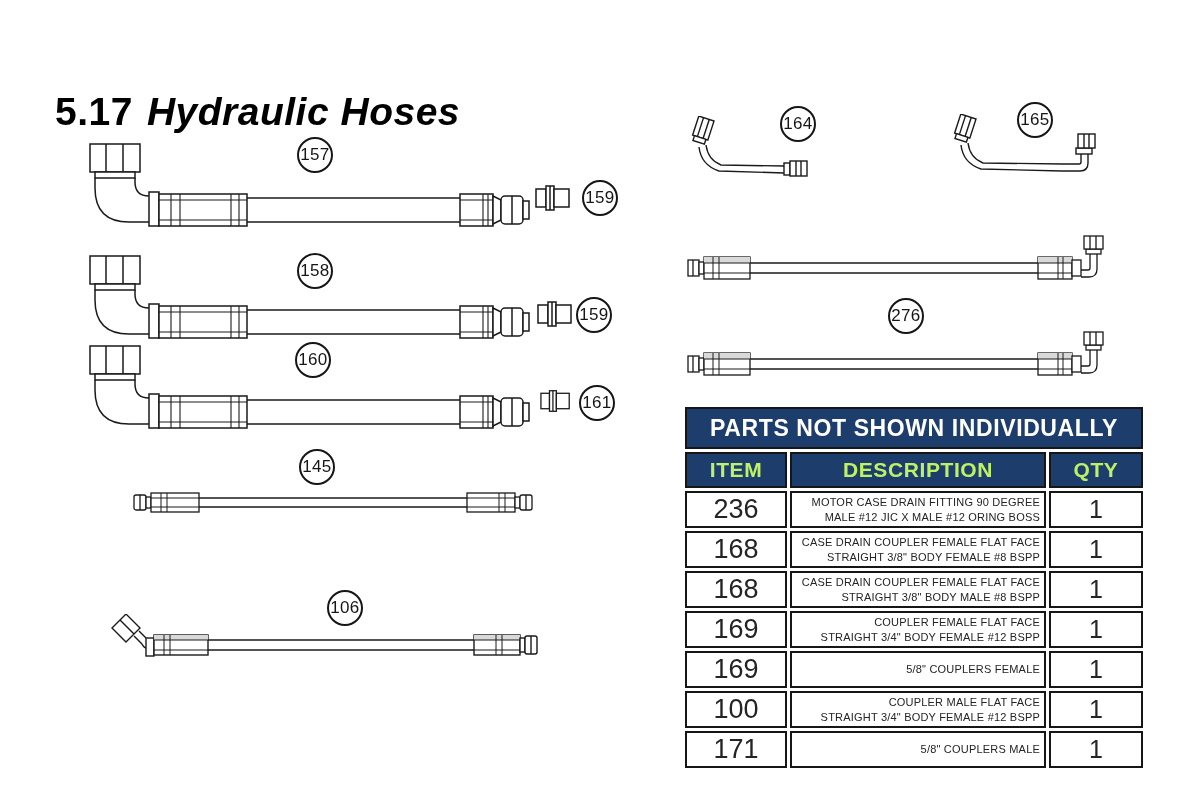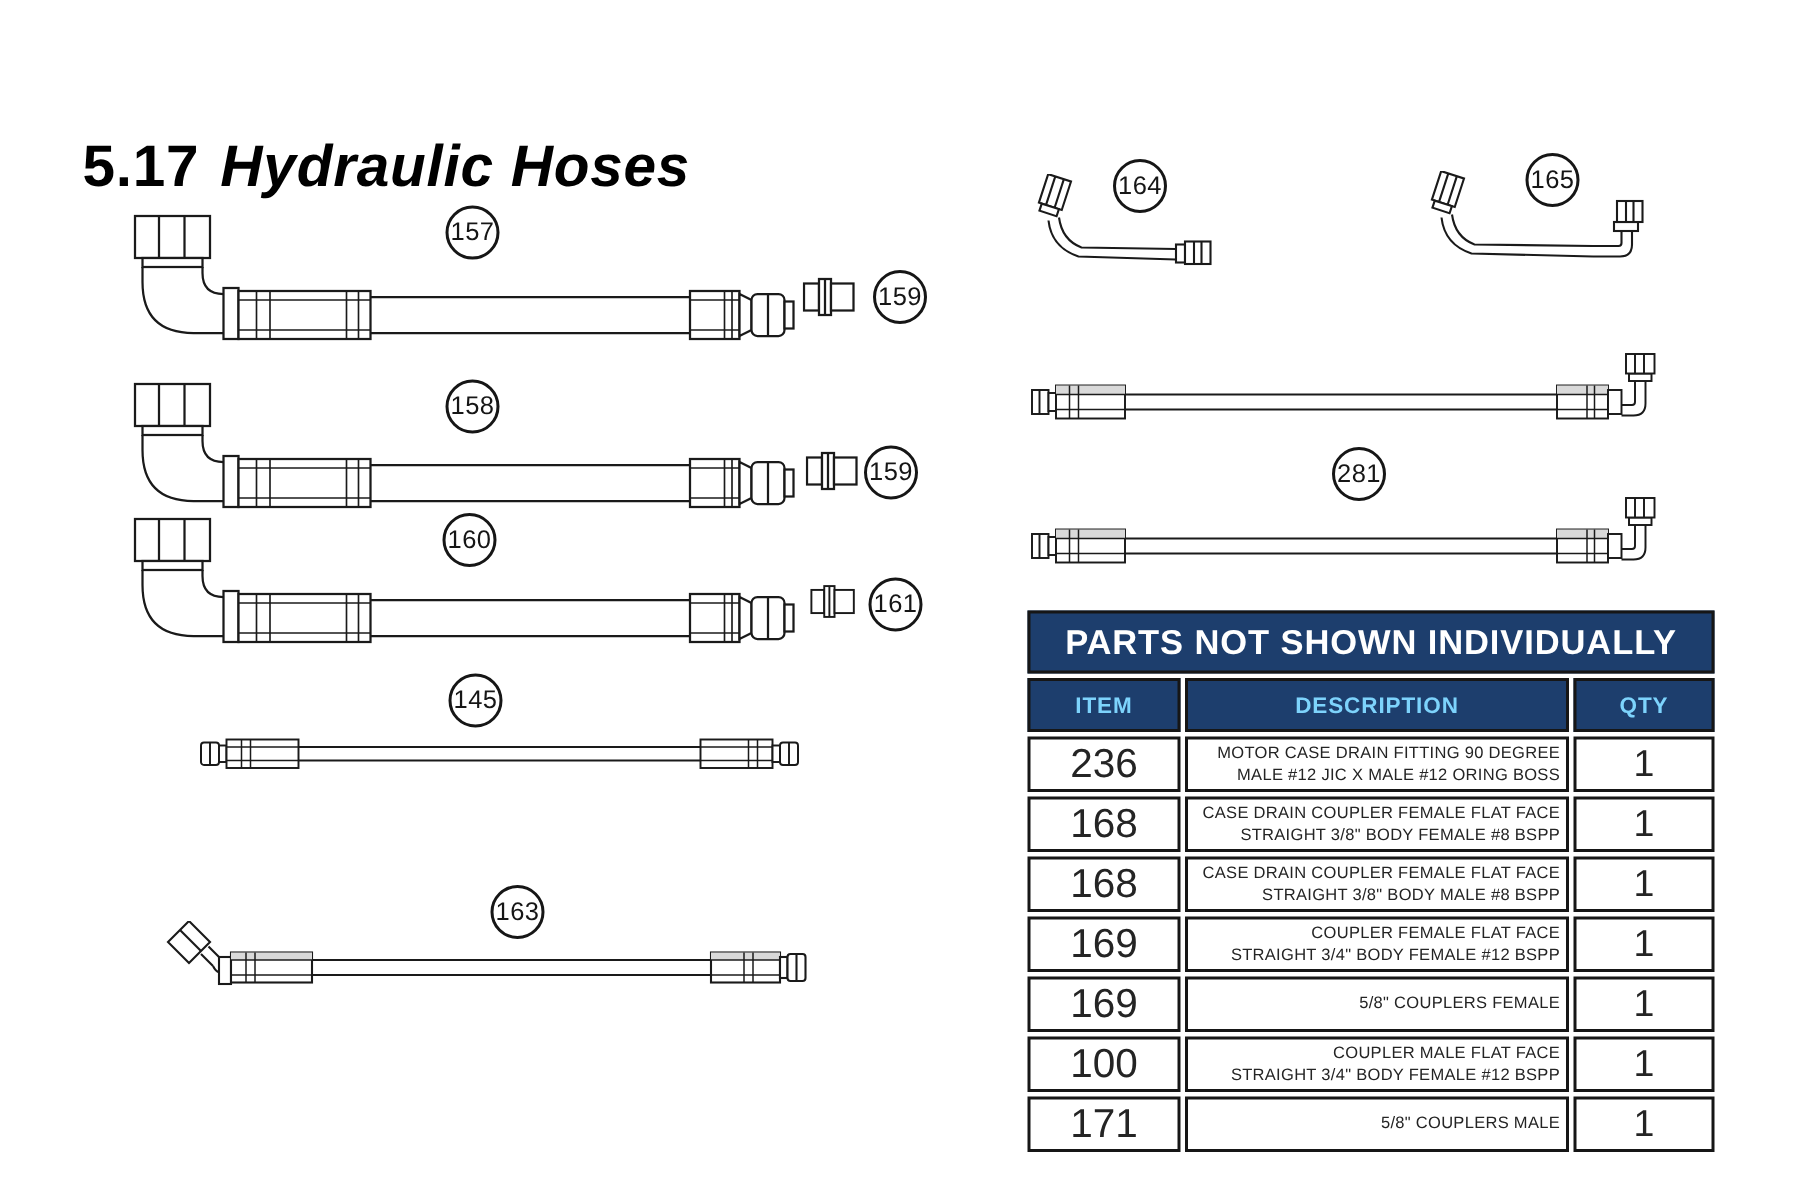--- a/index.html
+++ b/index.html
@@ -23,21 +23,21 @@
   }
 
   
   .part-svg{position:absolute;}
 
   
   .parts-table-wrap{position:absolute;left:682px;top:404px;width:458px;}
   table.parts{border-collapse:separate;border-spacing:3px;width:100%;table-layout:fixed;}
   table.parts td,table.parts th{border:2px solid #161616;box-sizing:border-box;padding:1px 4px;margin-left:44px;}
   th.tbl-title{background:#1d3e6d;color:#fff;font-size:23px;font-weight:700;letter-spacing:.6px;height:42px;text-align:center;}
-  th.col-h{background:#1d3e6d;color:#7dd3fc;font-size:15px;font-weight:700;letter-spacing:.6px;height:36px;text-align:center;}
+  th.col-h{background:#1d3e6d;color:#bef264;font-size:21px;font-weight:700;letter-spacing:.6px;height:36px;text-align:center;}
   col.c-item{width:102px;} col.c-desc{width:256px;} col.c-qty{width:94px;}
   td.item{font-size:27px;font-weight:400;color:#242424;text-align:center;height:31px;}
   td.desc{font-size:11px;line-height:1.3;letter-spacing:.2px;color:#242424;text-align:right;font-weight:400;}
   td.qty{font-size:25px;font-weight:400;color:#242424;text-align:center;}
 </style>
 </head>
 <body>
 
 <div class="stage">
 
@@ -265,24 +265,24 @@
       <use href="#hoseF"></use>
     </svg>
 
   <div class="callout" style="left:297px;top:137px">157</div>
   <div class="callout" style="left:582px;top:180px">159</div>
   <div class="callout" style="left:297px;top:253px">158</div>
   <div class="callout" style="left:576px;top:297px">159</div>
   <div class="callout" style="left:295px;top:342px">160</div>
   <div class="callout" style="left:579px;top:385px">161</div>
   <div class="callout" style="left:299px;top:449px">145</div>
-  <div class="callout" style="left:327px;top:590px">163</div>
-  <div class="callout" style="left:742px;top:106px">164</div>
+  <div class="callout" style="left:327px;top:590px">106</div>
+  <div class="callout" style="left:780px;top:106px">164</div>
   <div class="callout" style="left:1017px;top:102px">165</div>
-  <div class="callout" style="left:888px;top:298px">281</div>
+  <div class="callout" style="left:888px;top:298px">276</div>
 
   <div class="parts-table-wrap">
     <table class="parts">
       <colgroup>
           <col class="c-item">
           <col class="c-desc">
           <col class="c-qty">
         </colgroup>
       <thead>
         <tr>

